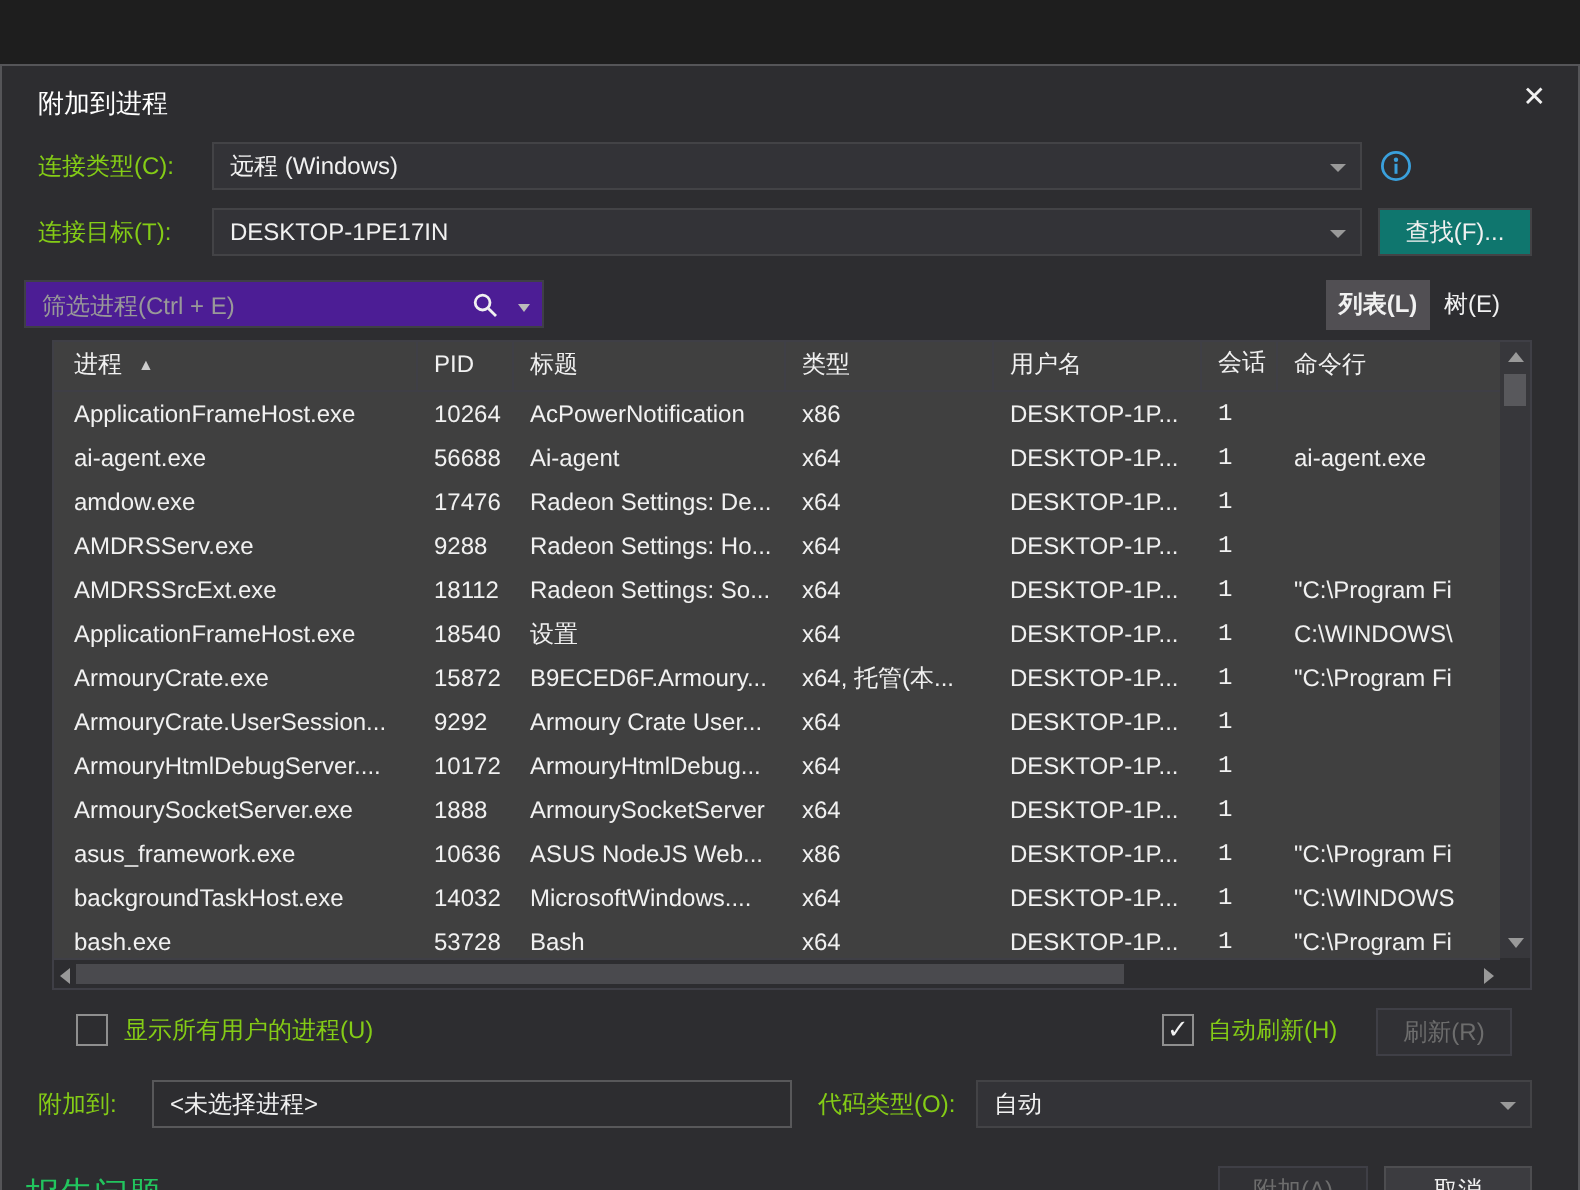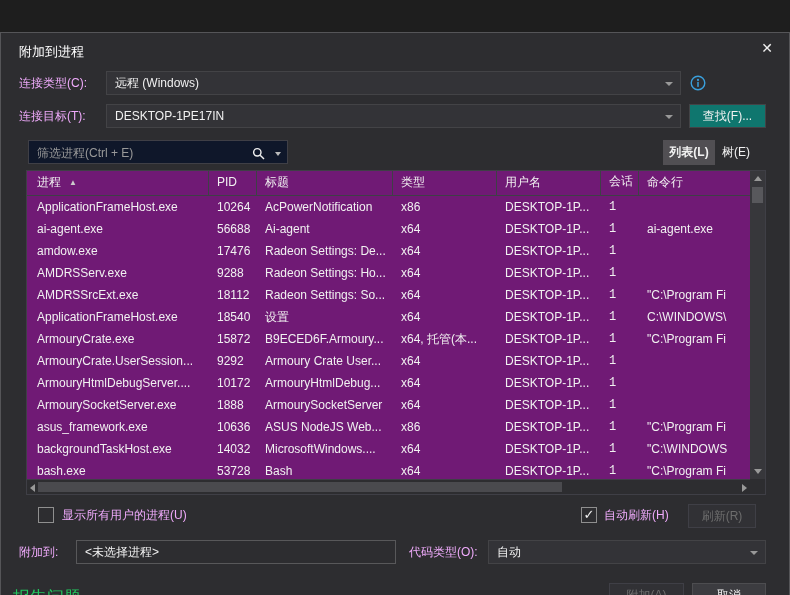--- a/index.html
+++ b/index.html
@@ -1,35 +1,35 @@
 <!DOCTYPE html>
 <html><head>
 <meta charset="utf-8">
 <style>
   html,body{margin:0;padding:0;background:#1e1e1e;}
   *{font-family:"Liberation Sans","DejaVu Sans",sans-serif;}
   .dialog{position:relative;width:790px;height:595px;background:#2d2d30;border:1px solid #555558;box-sizing:border-box;overflow:hidden;color:#f1f1f1;margin-top:32px;}
   .title{position:absolute;left:18px;top:10px;font-size:13px;color:#ffffff;}
   .close{position:absolute;top:7px;right:16px;font-size:14px;color:#f1f1f1;cursor:pointer;}
-  .lbl{position:absolute;font-size:12px;color:#f0abfc;line-height:24px;white-space:nowrap;}
+  .lbl{position:absolute;font-size:12px;color:#84cc16;line-height:24px;white-space:nowrap;}
   .combo{position:absolute;height:24px;box-sizing:border-box;background:#333337;border:1px solid #434346;font-size:12px;line-height:22px;padding:0 20px 0 8px;color:#f1f1f1;white-space:nowrap;overflow:hidden;cursor:default;}
   .caret{position:absolute;right:7px;top:10px;width:0;height:0;border-left:4px solid transparent;border-right:4px solid transparent;border-top:4px solid #999999;}
   .btn{position:absolute;height:24px;box-sizing:border-box;background:#0f766e;border:1px solid #434346;color:#f1f1f1;font-size:12px;text-align:center;line-height:22px;cursor:pointer;}
   .btn.light{background:#3c3c40;border-color:#4d4d50;}
   .btn.disabled{background:#313135;border-color:#3f3f46;color:#6d6d6d;cursor:default;}
   .infoicon{position:absolute;left:689px;top:42px;width:16px;height:16px;}
   
-  .filterbox{position:absolute;left:27px;top:107px;width:260px;height:24px;box-sizing:border-box;background:#0f172a;border:1px solid #3f3f46;}
+  .filterbox{position:absolute;left:11px;top:107px;width:260px;height:24px;box-sizing:border-box;background:#4c1d95;border:1px solid #3f3f46;}
   .filtertext{position:absolute;left:8px;top:4px;font-size:12px;color:#999999;white-space:nowrap;}
   .searchicon{position:absolute;right:22px;top:5px;}
   .filtercaret{position:absolute;right:6px;top:11px;width:0;height:0;border-left:3.5px solid transparent;border-right:3.5px solid transparent;border-top:4px solid #bbbbbb;}
   .toggle{position:absolute;top:107px;height:25px;box-sizing:border-box;font-size:12px;text-align:center;line-height:25px;color:#f1f1f1;cursor:pointer;}
   .toggle.sel{background:#514f53;font-weight:bold;}
   
-  .table{position:absolute;left:25px;top:137px;width:740px;height:325px;background:#701a75;border:1px solid #3f3f46;box-sizing:border-box;}
+  .table{position:absolute;left:25px;top:137px;width:740px;height:325px;background:#404040;border:1px solid #3f3f46;box-sizing:border-box;}
   .thead{position:absolute;left:0;top:0;height:24px;width:723px;display:flex;border-bottom:1px solid #3f3f46;}
   .hcell{box-sizing:border-box;border-right:1px solid #3f3f46;padding-left:8px;line-height:23px;font-size:12px;color:#f1f1f1;white-space:nowrap;overflow:hidden;cursor:pointer;}
   .sortarrow{font-size:8px;color:#cccccc;margin-left:8px;position:relative;top:-1px;}
   .tbody{position:absolute;left:0;top:25px;width:723px;height:285px;overflow:hidden;}
   .trow{display:flex;height:22px;cursor:default;}
   .tcell{box-sizing:border-box;padding-left:8px;line-height:22px;font-size:12px;color:#f1f1f1;white-space:nowrap;overflow:hidden;}
   .col-process{width:182px;padding-left:10px !important;}
   .col-pid{width:48px;}
   .col-title{width:136px;}
   .col-type{width:104px;}

